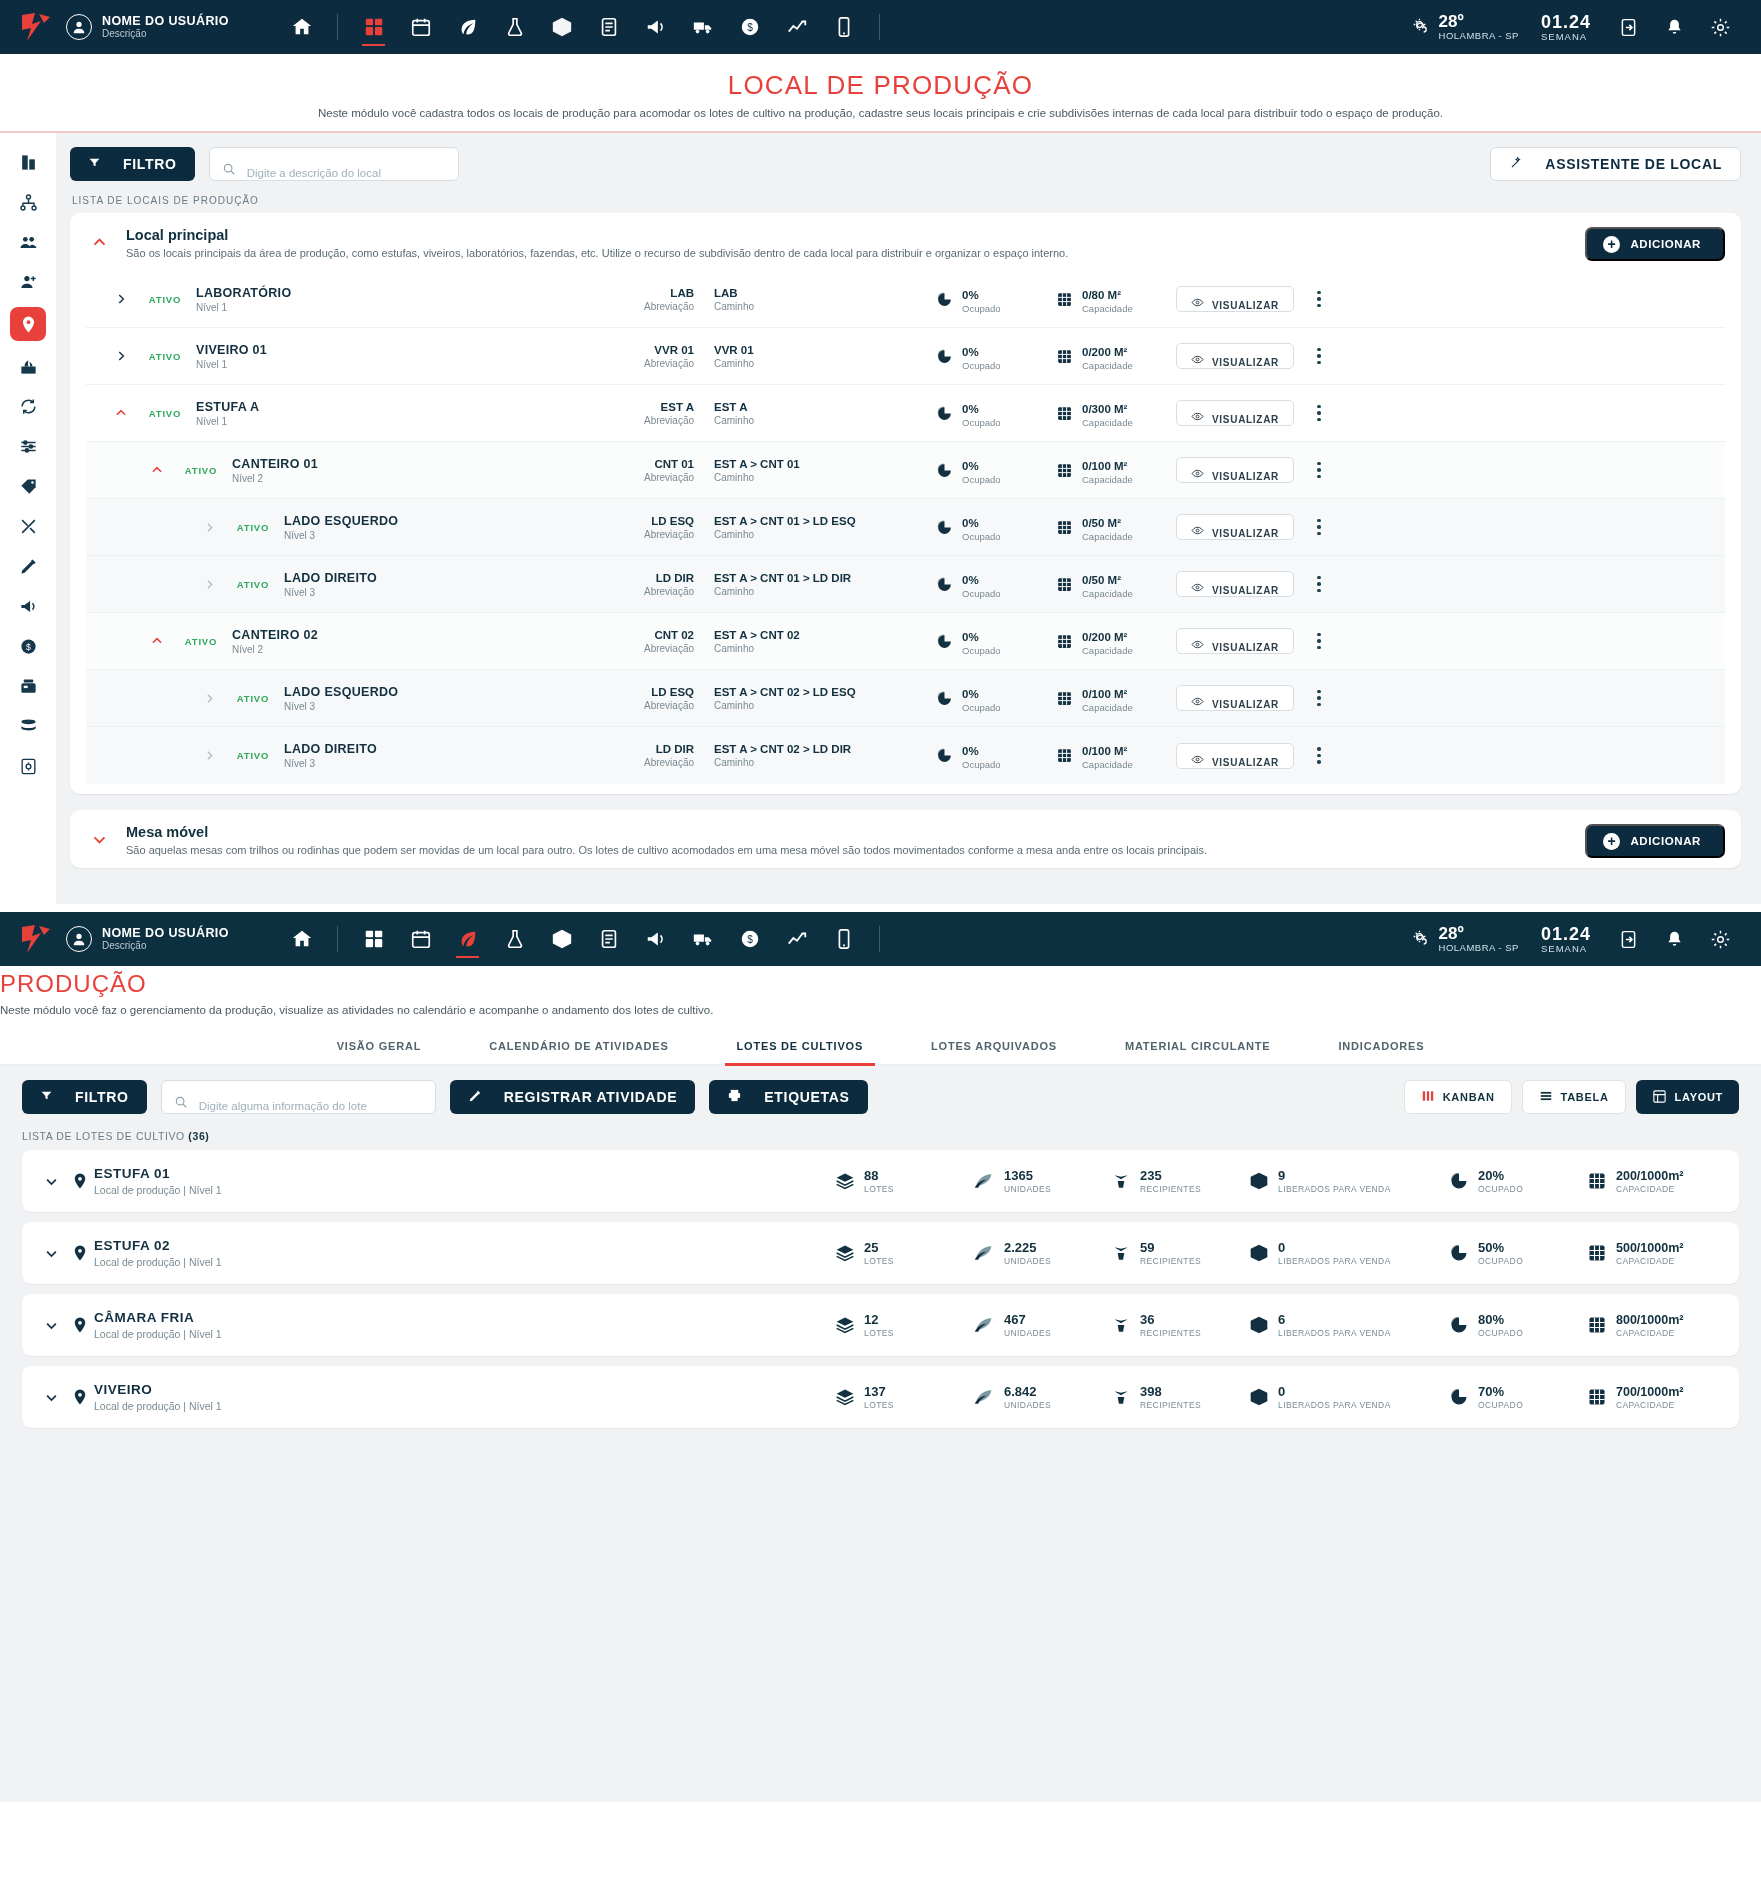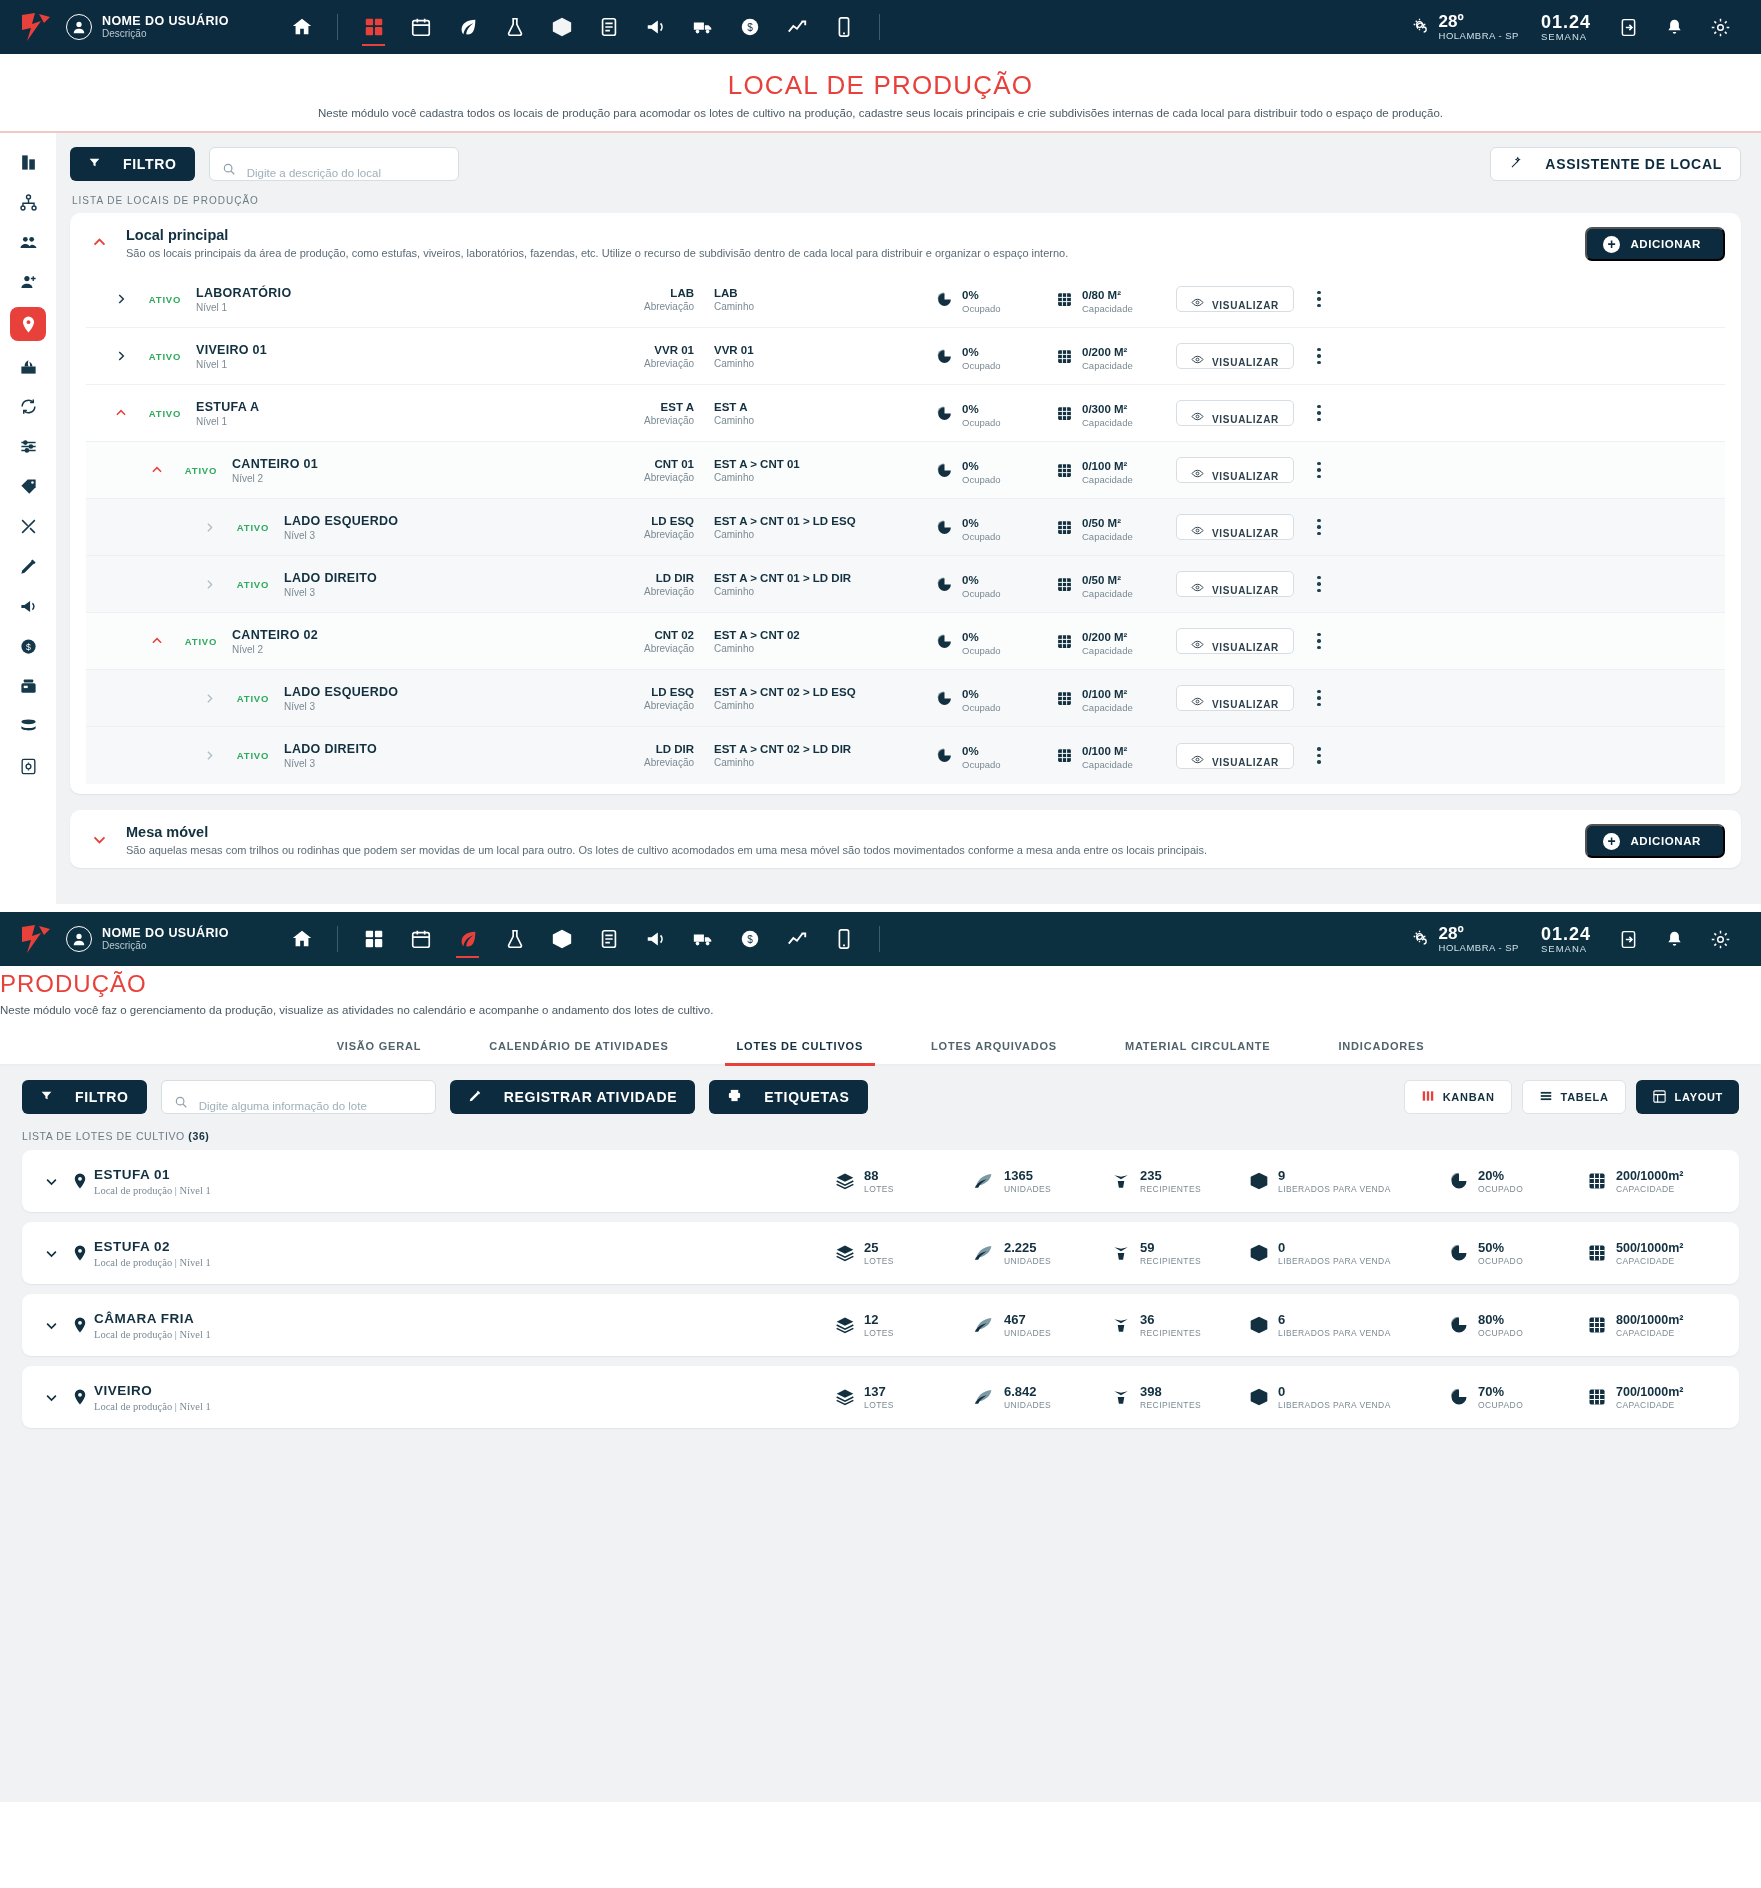--- a/index.html
+++ b/index.html
@@ -183,21 +183,21 @@
   .p2-list-label b { color:#12303f; }
   .p2-rows { background:#f0f2f4; padding:0 22px 34px 22px; }
   .lot-row {
     background:#fff; border-radius:9px; height:62px; display:flex; align-items:center;
     margin-bottom:10px; padding:0 14px; box-shadow:0 1px 2px rgba(20,40,60,.06);
   }
   .lot-chev { width:30px; color:#12303f; display:flex; align-items:center; justify-content:center; }
   .pin { color:#12303f; width:28px; display:flex; align-items:center; justify-content:center; }
   .lot-name { width:330px; }
   .lot-title { font-size:13.5px; color:#12303f; font-weight:bold; letter-spacing:.5px; }
-  .lot-sub { font-size:10.5px; color:#7b8a93; margin-top:3px;font-family:Liberation Serif, serif; }
+  .lot-sub { font-size:10.5px; color:#7b8a93; margin-top:3px; }
   .lot-stats { margin-left:auto; display:flex; align-items:center; gap:0; }
   .lstat { display:flex; align-items:center; gap:9px; width:138px; }
   .lstat.wide { width:200px; }
   .lstat .ico { color:#12303f; display:flex; }
   .lstat .v { font-size:13px; color:#12303f; font-weight:bold; }
   .lstat .l { font-size:8.5px; color:#7b8a93; letter-spacing:.4px; margin-top:1px; }
   .lstat .v.small { font-size:12.5px; }
   .bottom-fill { height:330px; background:#f0f2f4; }
 </style>
 </head>

